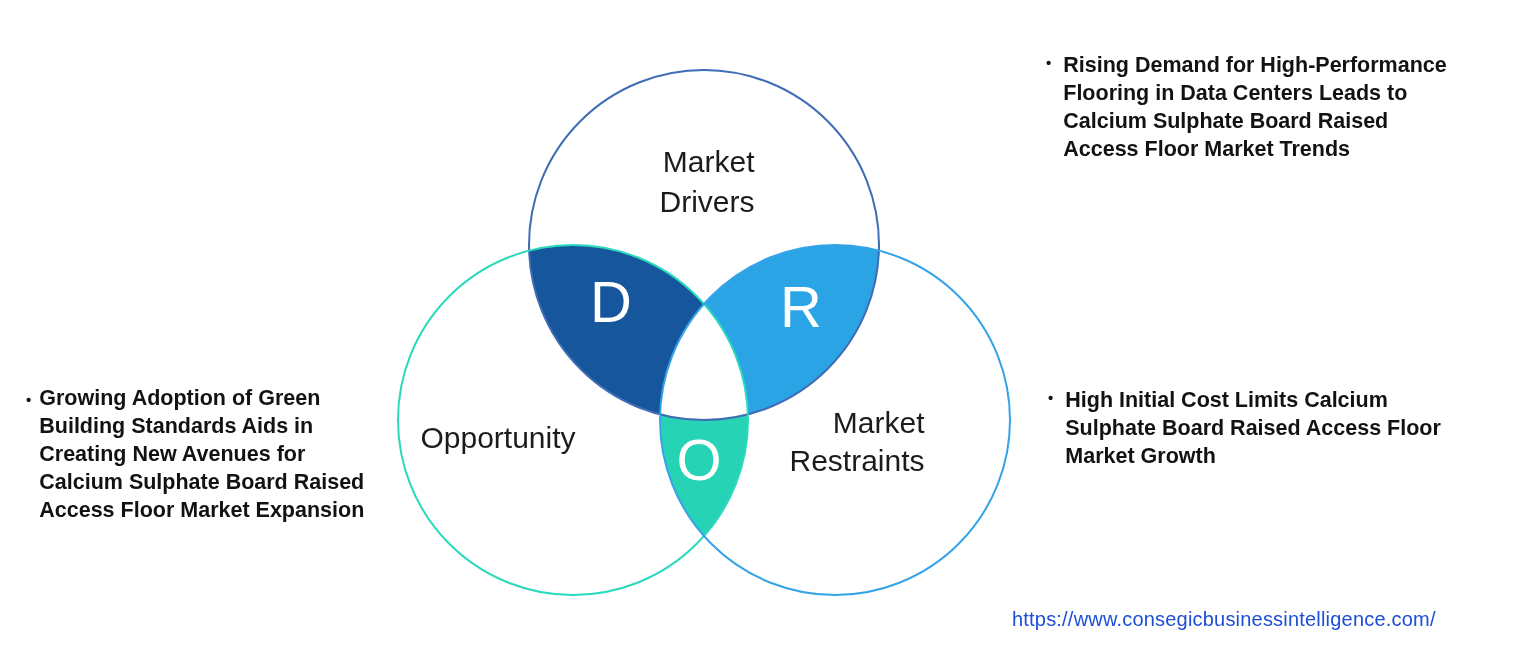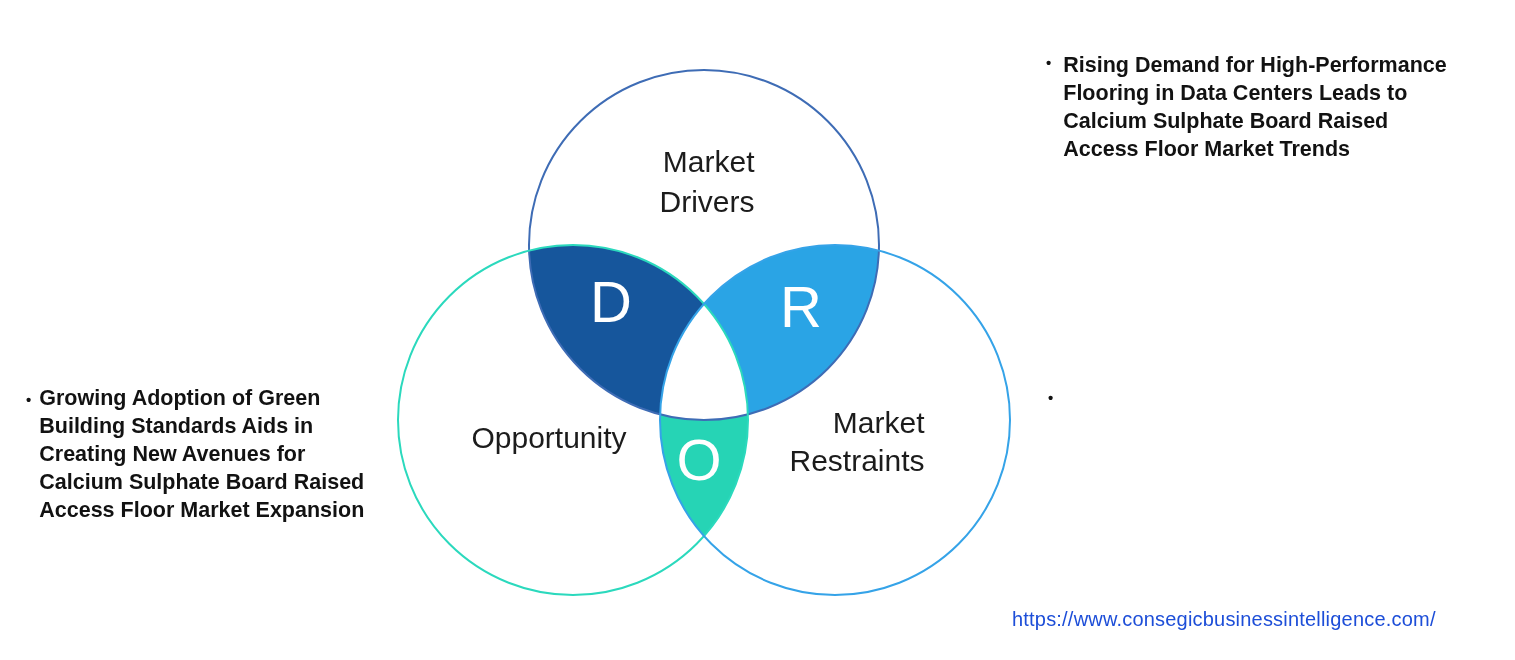--- a/index.html
+++ b/index.html
@@ -26,21 +26,21 @@
     transform: translateX(-50%);
     text-align: right;
     white-space: pre-line;
     color: #1c1c1c;
     font-size: 30px;
     line-height: 40px;
     font-weight: 400;
   }
   .label-drivers    { left: 707px; top: 142px; }
   .label-restraints { left: 857px; top: 404px; line-height: 38px; }
-  .label-opportunity{ left: 549px; top: 420px; line-height: 36px; }
+  .label-opportunity{ left: 498px; top: 420px; line-height: 36px; }
 
   .venn-letter {
     position: absolute;
     transform: translate(-50%, -50%);
     color: #ffffff;
     font-size: 58px;
     line-height: 1;
     font-weight: 400;
   }
   .letter-d { left: 611px; top: 302px; }
@@ -122,17 +122,20 @@
   <div class="note note-right-top">
     <span class="bullet">•</span>
     <div class="note-text">Rising Demand for High-Performance
 Flooring in Data Centers Leads to
 Calcium Sulphate Board Raised
 Access Floor Market Trends</div>
   </div>
 
   <div class="note note-right-bottom">
     <span class="bullet">•</span>
+    <div class="note-text">High Initial Cost Limits Calcium
+Sulphate Board Raised Access Floor
+Market Growth</div>
   </div>
 
   <div class="source-url">https://www.consegicbusinessintelligence.com/</div>
 
 </div>
 
 </body></html>

